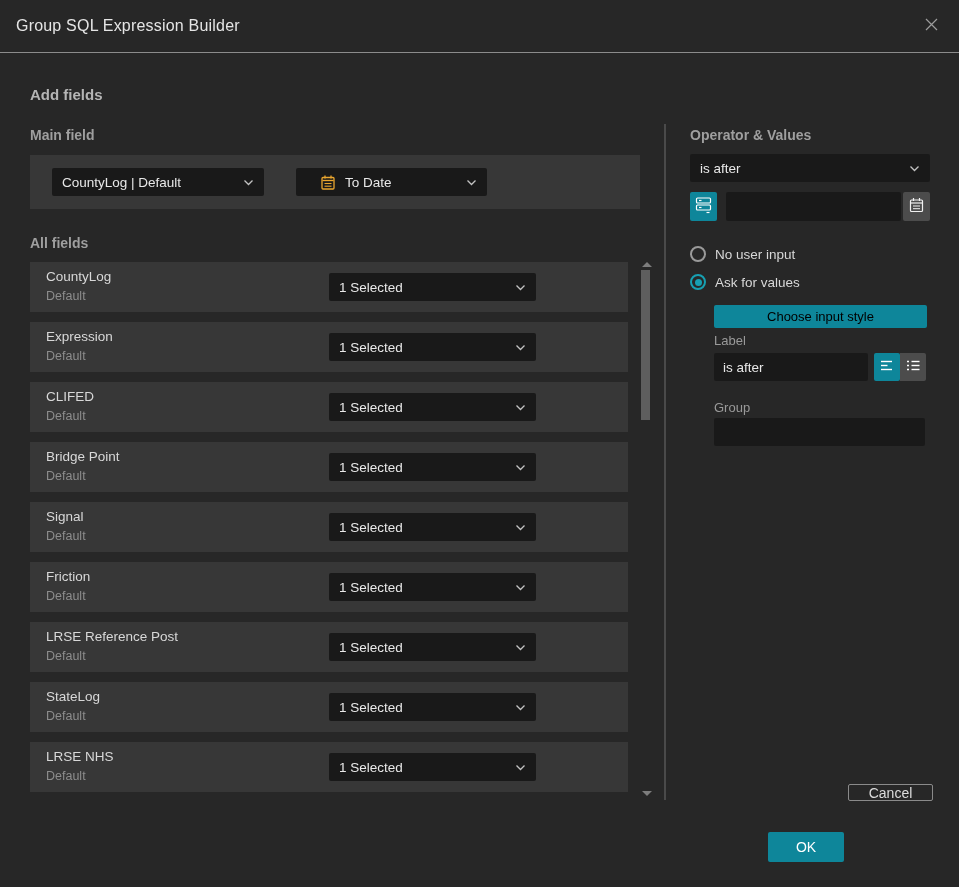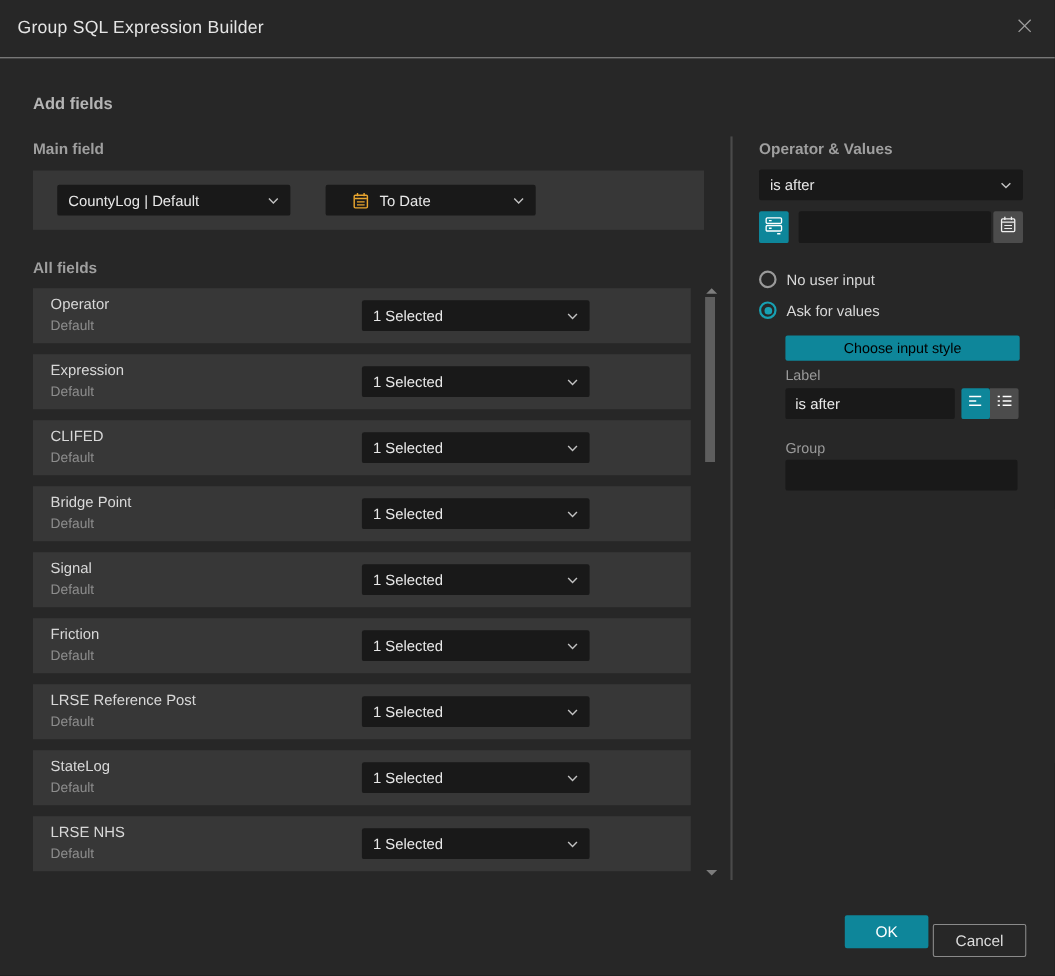--- a/index.html
+++ b/index.html
@@ -78,21 +78,21 @@
   .style-btn { position:absolute; top:227px; height:28px; width:26px; }
   .align-btn { left:184px; } .list-btn { left:210px; border-radius:0 2px 2px 0; }
   .hint-input { position:absolute; left:24px; top:292px; width:211px; height:28px; }
   
   .ok-btn {
     position:absolute; left:768px; top:832px; width:76px; height:30px;
     background:var(--accent,#0e869a); color:#fff; font-size:14px; border-radius:2px;
     display:flex; align-items:center; justify-content:center; cursor:pointer;
   }
   .cancel-btn {
-    position:absolute; left:848px; top:840px; width:85px; height:30px;
+    position:absolute; left:848px; top:784px; width:85px; height:17px;
     background:transparent; border:1px solid #8a8a8a; color:#dcdcdc; font-size:14px; border-radius:2px;
     display:flex; align-items:center; justify-content:center; cursor:pointer;
   }
 </style>
 </head>
 <body>
 
 <div class="dialog">
 
   <div class="titlebar">
@@ -136,21 +136,21 @@
         <svg width="11" height="7" viewBox="0 0 11 7">
             <path d="M1.5 1.5 L5.5 5.5 L9.5 1.5" fill="none" stroke="#c2c2c2" stroke-width="1.3"></path>
           </svg>
       </span>
     </div>
   </div>
 
   <div class="list">
 
     <div class="frow">
-      <span class="fname">Operator</span>
+      <span class="fname">CountyLog</span>
       <span class="fsub">Default</span>
       <div class="dropdown">
         <span class="dd-label">1 Selected</span>
         <span class="chev">
             <svg width="11" height="7" viewBox="0 0 11 7">
               <path d="M1.5 1.5 L5.5 5.5 L9.5 1.5" fill="none" stroke="#c2c2c2" stroke-width="1.3"></path>
             </svg>
           </span>
       </div>
     </div>

